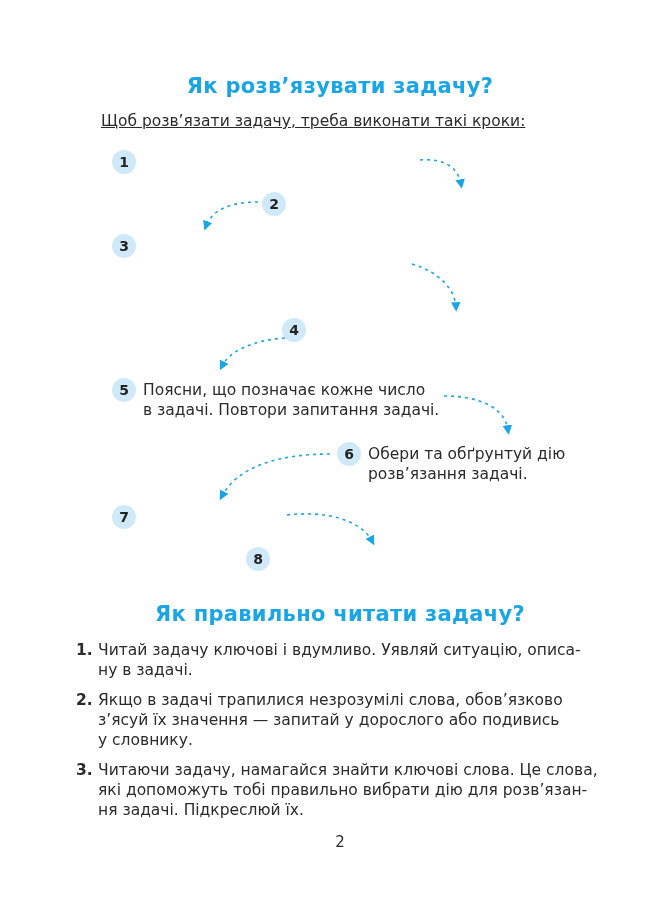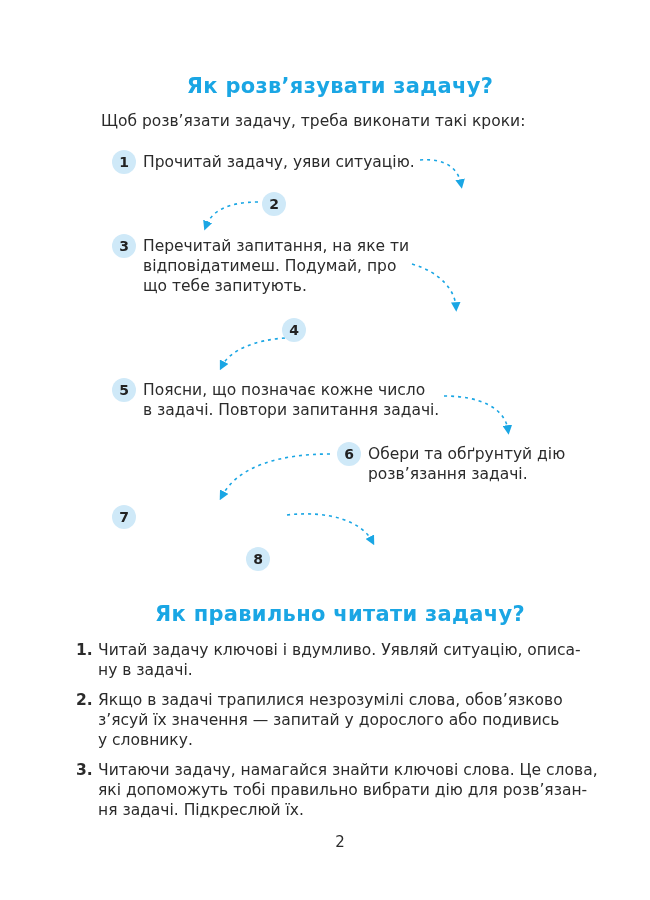--- a/index.html
+++ b/index.html
@@ -6,21 +6,21 @@
     body {
       width: 650px; height: 900px; background: #ffffff; position: relative;
       font-family: "DejaVu Sans", sans-serif; color: #2b2b2b; overflow: hidden;
     }
     .title {
       position: absolute; left: 0; width: 680px; text-align: center;
       font-family: "DejaVu Sans", sans-serif; font-weight: bold;
       color: #1aa6e4; font-size: 21px; letter-spacing: 0.3px;
     }
     .intro {
-      position: absolute; left: 101px; top: 112px; font-size: 15.5px; color: #2b2b2b;
+      position: absolute; left: 101px; top: 112px; font-size: 15.5px; color: #2b2b2b; text-decoration: underline;
     }
     .step { position: absolute; display: flex; align-items: flex-start; font-size: 15.5px; line-height: 20px; }
     .badge {
       width: 24px; height: 24px; border-radius: 50%; background: #cfe9f8;
       display: flex; align-items: center; justify-content: center;
       font-weight: bold; font-size: 14px; color: #222; flex: 0 0 24px;
       margin-right: 7px; margin-top: -2px;
     }
     .step-text { white-space: pre-line; }
     svg.arrows { position: absolute; left: 0; top: 0; }
@@ -48,30 +48,26 @@
     <path d="M412,264 C440,272 455,290 456,307" marker-end="url(#ah)"></path>
     <path d="M285,338 C255,340 230,350 222,366" marker-end="url(#ah)"></path>
     <path d="M444,396 C480,396 505,408 508,430" marker-end="url(#ah)"></path>
     <path d="M330,454 C280,454 238,466 222,496" marker-end="url(#ah)"></path>
     <path d="M287,515 C330,510 362,522 372,541" marker-end="url(#ah)"></path>
   </g>
 </svg>
 
 <div class="step" style="left:112px; top:152px;">
   <span class="badge">1</span>
-  <span class="step-text">Прочитай задачу, уяви ситуацію.</span>
 </div>
 <div class="step" style="left:262px; top:194px;">
   <span class="badge">2</span>
 </div>
 <div class="step" style="left:112px; top:236px;">
   <span class="badge">3</span>
-  <span class="step-text">Перечитай запитання, на яке ти
-відповідатимеш. Подумай, про
-що тебе запитують.</span>
 </div>
 <div class="step" style="left:282px; top:320px;">
   <span class="badge">4</span>
 </div>
 <div class="step" style="left:112px; top:380px;">
   <span class="badge">5</span>
   <span class="step-text">Поясни, що позначає кожне число
 в задачі. Повтори запитання задачі.</span>
 </div>
 <div class="step" style="left:337px; top:444px;">

